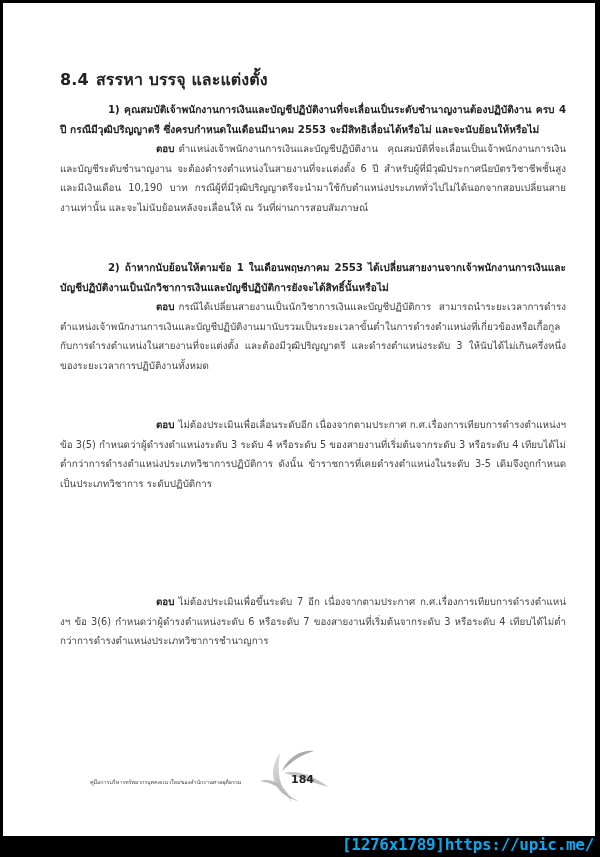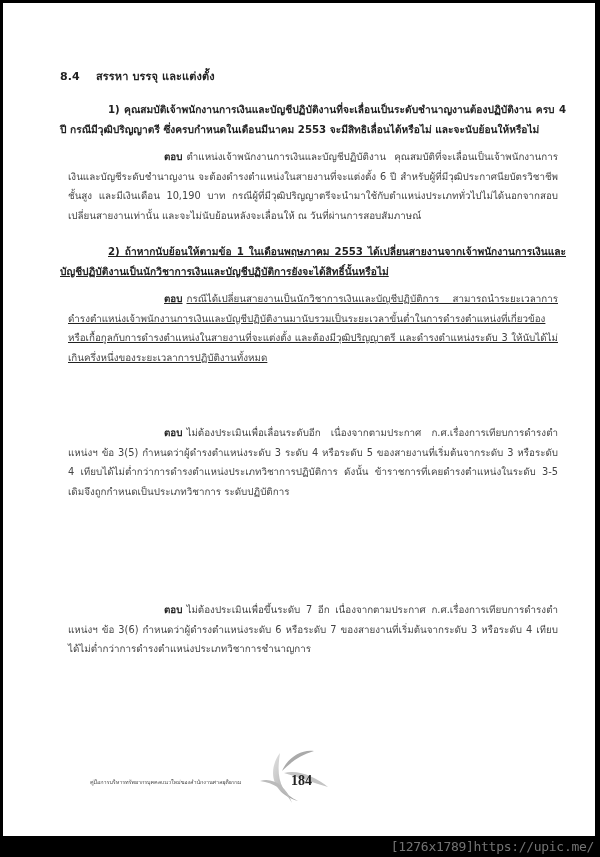--- a/index.html
+++ b/index.html
@@ -5,50 +5,50 @@
   html, body { margin: 0; padding: 0; }
   body {
     width: 600px; height: 857px; background: #000; position: relative; overflow: hidden;
     font-family: "DejaVu Sans", "Liberation Sans", sans-serif;
   }
   .page {
     position: absolute; left: 3px; top: 3px; width: 592px; height: 833px;
     background: #fff; overflow: hidden;
   }
   .section-title {
-    position: absolute; left: 57px; top: 64px; font-size: 11px; font-weight: bold; color: #222;
+    position: absolute; left: 57px; top: 64px; font-size: 16px; font-weight: bold; color: #222;
     letter-spacing: 0.1px;
   }
   .section-title .num { display: inline-block; width: 36px; }
   .qa { position: absolute; left: 57px; width: 506px; color: #222; }
   .q {
     font-size: 10.2px; font-weight: bold; line-height: 19.6px; text-align: justify;
     text-indent: 48px; margin: 0;
   }
   .a {
     font-size: 9.8px; line-height: 19.6px; text-align: justify; color: #444;
-    text-indent: 96px; margin: 8px; font-weight: normal;
+    text-indent: 96px; margin: 0; font-weight: normal;
   }
   .a .lbl { font-weight: bold; color: #222; margin-right: 4px; }
   #qa1 { top: 97px; }
-  #qa2 { top: 239px; text-decoration: underline; }
+  #qa2 { top: 255px; }
   #qa3 { top: 412px; }
   #qa4 { top: 589px; }
 
   .footer-text {
     position: absolute; left: 87px; top: 775px; font-size: 5.5px; color: #444;
     font-family: "DejaVu Serif", serif; letter-spacing: -0.1px;
   }
   .swoosh { position: absolute; left: 255px; top: 738px; width: 110px; height: 70px; }
   .page-num {
-    position: absolute; left: 288px; top: 770px; font-size: 14px; font-weight: bold; color: #222; font-family: Liberation Serif, serif;
+    position: absolute; left: 288px; top: 770px; font-size: 11px; font-weight: bold; color: #222;
   }
   .watermark {
-    position: absolute; right: 6px; bottom: 3px; color: #737373; font-size: 13px;
-    font-family: "DejaVu Sans Mono", monospace; letter-spacing: -0.3px;
+    position: absolute; right: 6px; bottom: 3px; color: #0ea5e9; font-size: 16px;
+    font-family: "DejaVu Sans Mono", monospace; letter-spacing: -0.3px; font-weight: bold;
   }
 </style>
 </head>
 <body>
 
 <div class="page">
 
   <div class="section-title">
     <span class="num">8.4</span><span>สรรหา บรรจุ และแต่งตั้ง</span>
   </div>

